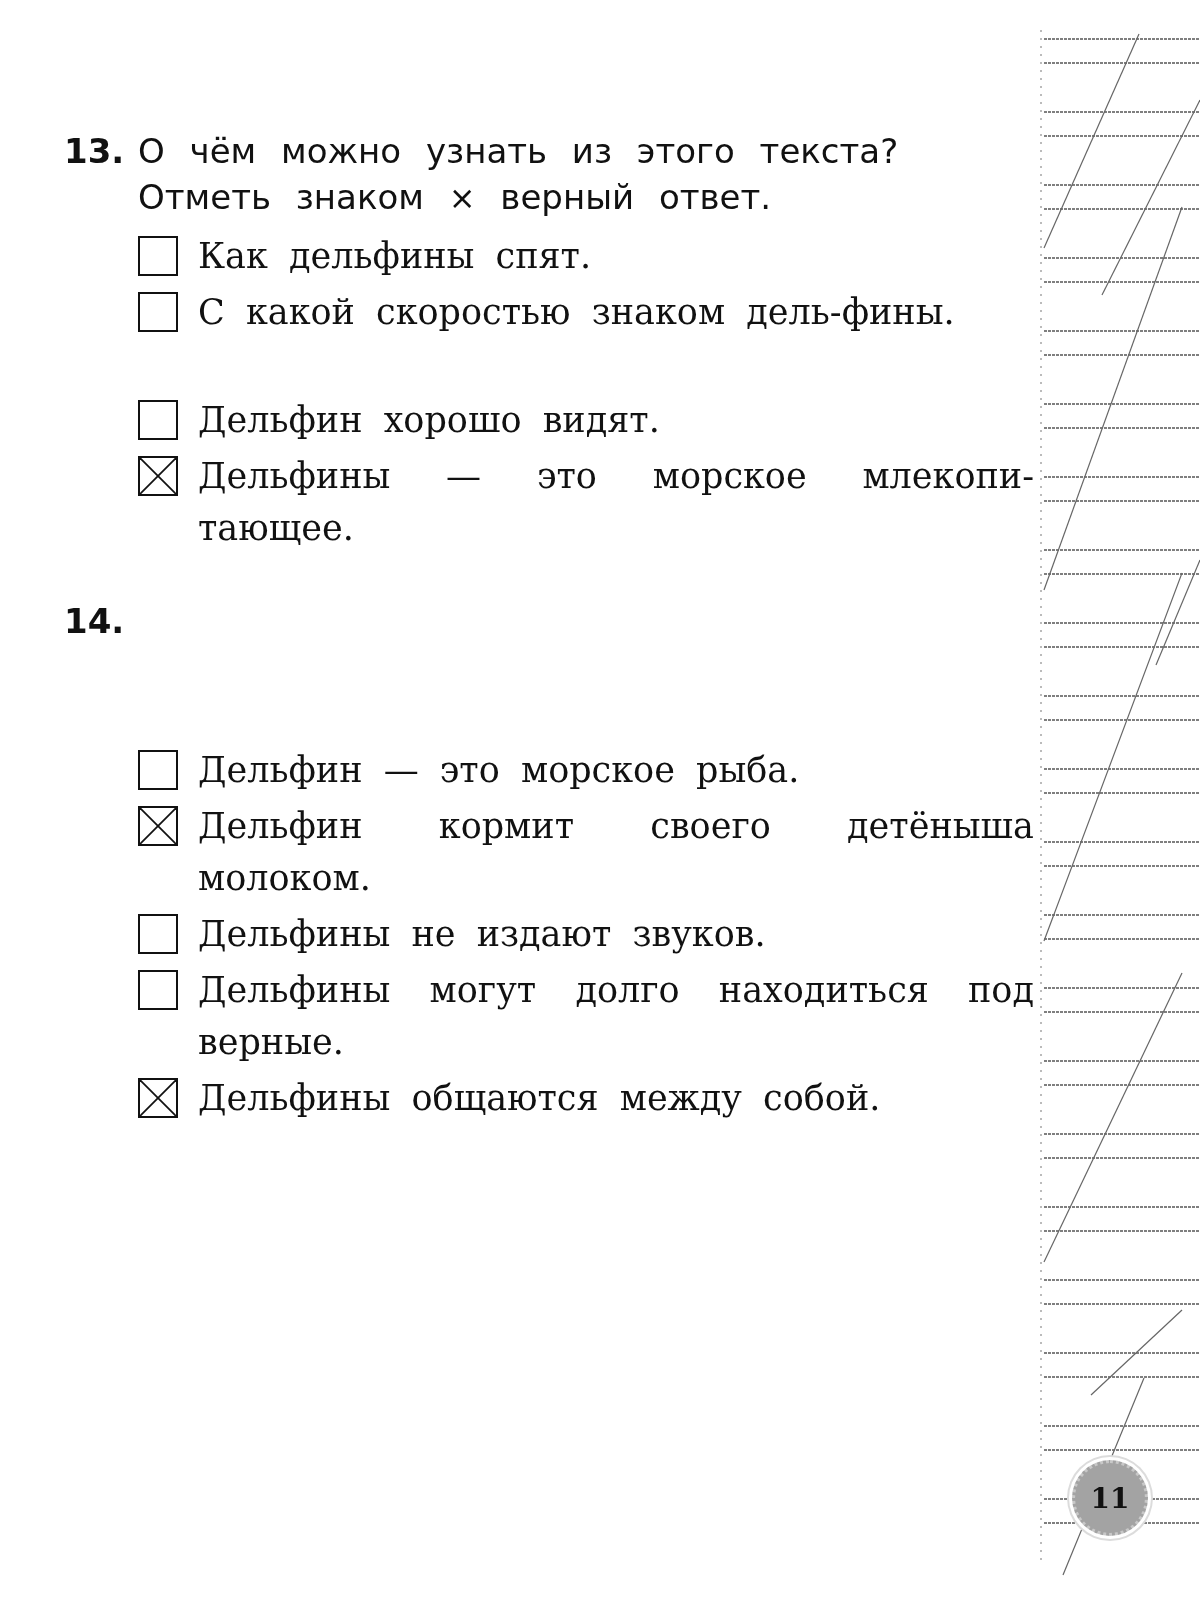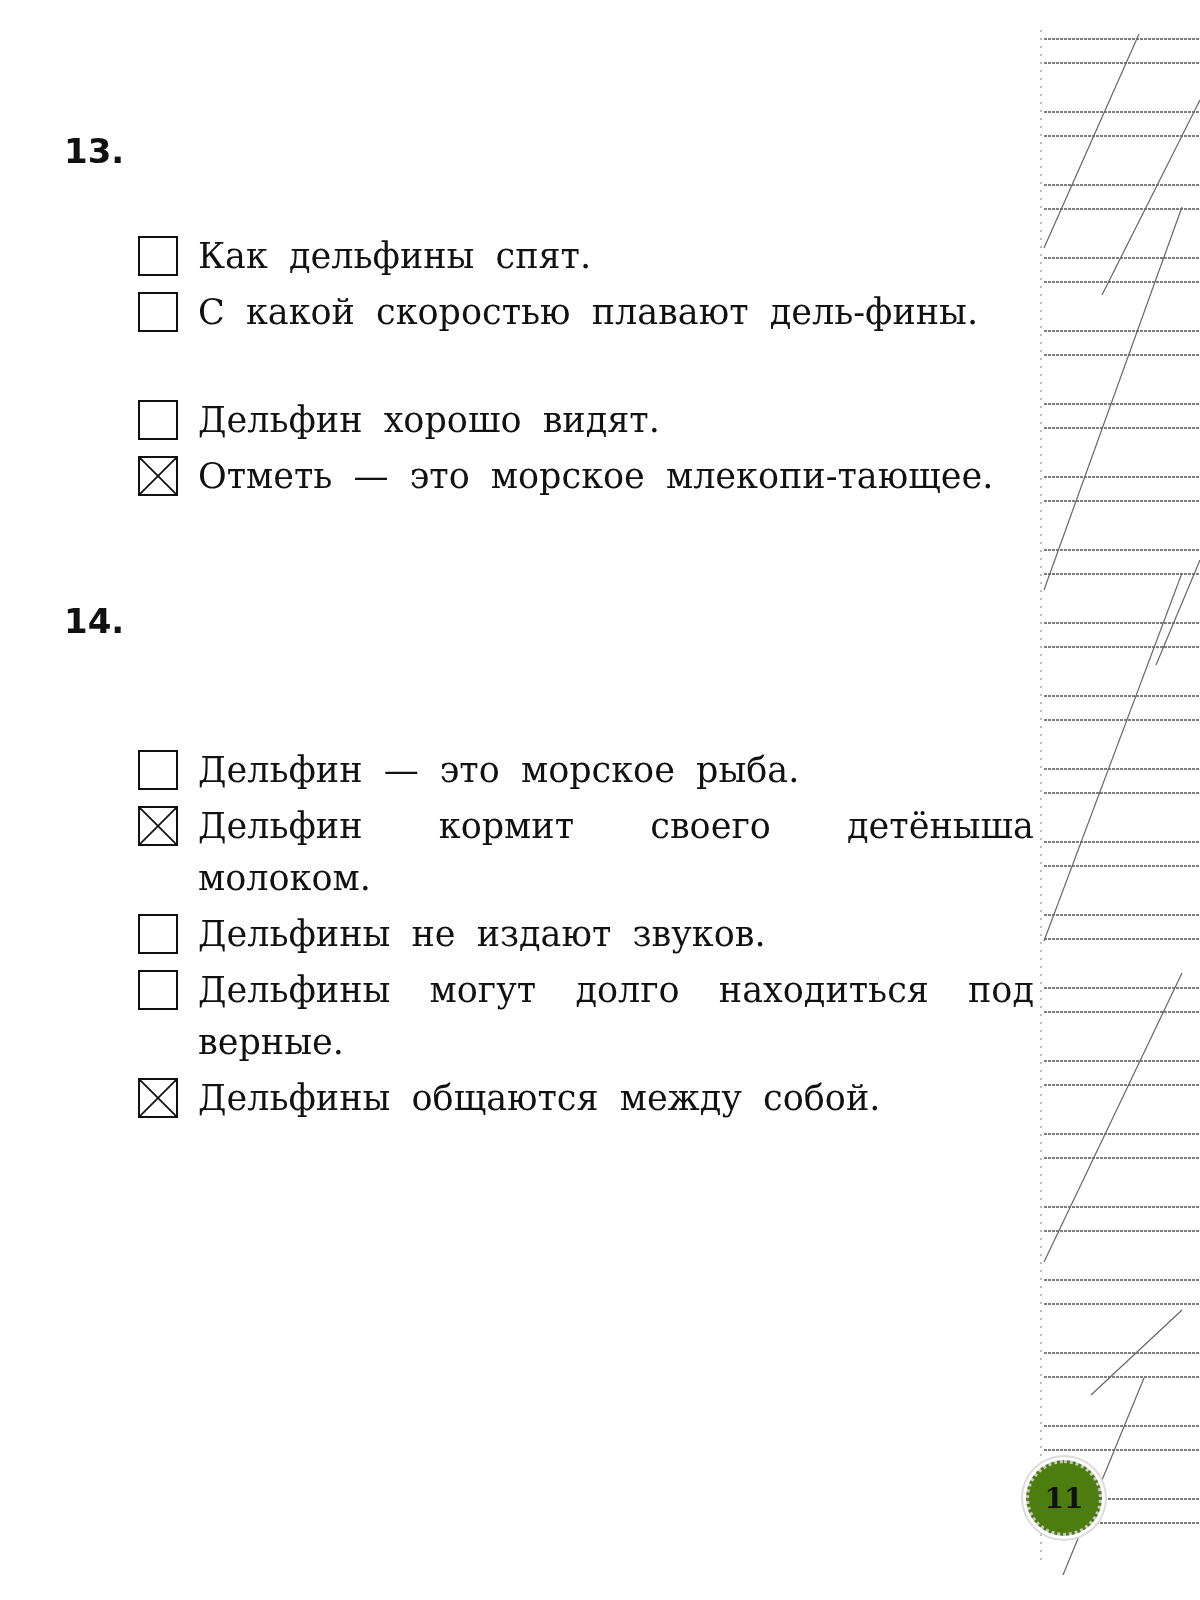--- a/index.html
+++ b/index.html
@@ -34,59 +34,65 @@
       position: absolute; left: 60px; top: 0; width: 836px;
       font-family: "DejaVu Serif", serif; font-size: 35px; line-height: 52px;
       text-align: justify; text-align-last: left; color: #111;
       word-spacing: 10px;
     }
 
     .margin { position: absolute; left: 1036px; top: 0; width: 164px; height: 1600px; }
     .margin svg { position: absolute; left: 0; top: 0; }
 
     .page-num-wrap {
-      position: absolute; left: 1026px; top: 1460px; width: 76px; height: 76px;
-      border-radius: 50%; background: #4d7c0f;
+      position: absolute; left: 1072px; top: 1460px; width: 76px; height: 76px;
+      border-radius: 50%; background: #a3a3a3;
       border: 3px dotted #c8c8c8; box-sizing: border-box;
       box-shadow: 0 0 0 3px #fff, 0 0 0 5px #dcdcdc;
     }
     .page-num {
       position: absolute; left: 0; top: 0; width: 100%; height: 100%;
       display: flex; align-items: center; justify-content: center;
       font-family: "DejaVu Serif", serif; font-weight: bold; font-size: 28px; color: #111;
     }
   </style>
 </head>
 <body>
 
 <div class="page">
 
   <div class="task" style="top:128px; height:440px;">
     <div class="task-num">13.</div>
+    <div class="task-prompt">
+      <span>О чём можно узнать из этого текста?</span><br>
+      <span>Отметь знаком</span>
+      <span class="x-mark">×</span>
+      <span>верный ответ.</span>
+    </div>
 
     <div class="opt" style="top:102px;">
       <div class="box"></div>
       <div class="opt-text">Как дельфины спят.</div>
     </div>
     <div class="opt" style="top:158px;">
       <div class="box"></div>
-      <div class="opt-text">С какой скоростью плавают дель-фины.</div>
+      <div class="opt-text">С какой скоростью знаком дель-фины.</div>
     </div>
     <div class="opt" style="top:266px;">
       <div class="box"></div>
       <div class="opt-text">Дельфин хорошо видят.</div>
     </div>
     <div class="opt" style="top:322px;">
       <div class="box">
         <svg viewBox="0 0 40 40">
           <line x1="0" y1="0" x2="40" y2="40" stroke="#111" stroke-width="2"></line>
           <line x1="40" y1="0" x2="0" y2="40" stroke="#111" stroke-width="2"></line>
         </svg>
       </div>
-      <div class="opt-text">Отметь — это морское млекопи-тающее.</div>
+      <div class="opt-text">Дельфины — это морское млекопи-тающее.</div>
     </div>
   </div>
 
   <div class="task" style="top:598px; height:540px;">
     <div class="task-num">14.</div>
 
     <div class="opt" style="top:146px;">
       <div class="box"></div>
       <div class="opt-text">Дельфин — это морское рыба.</div>
     </div>

